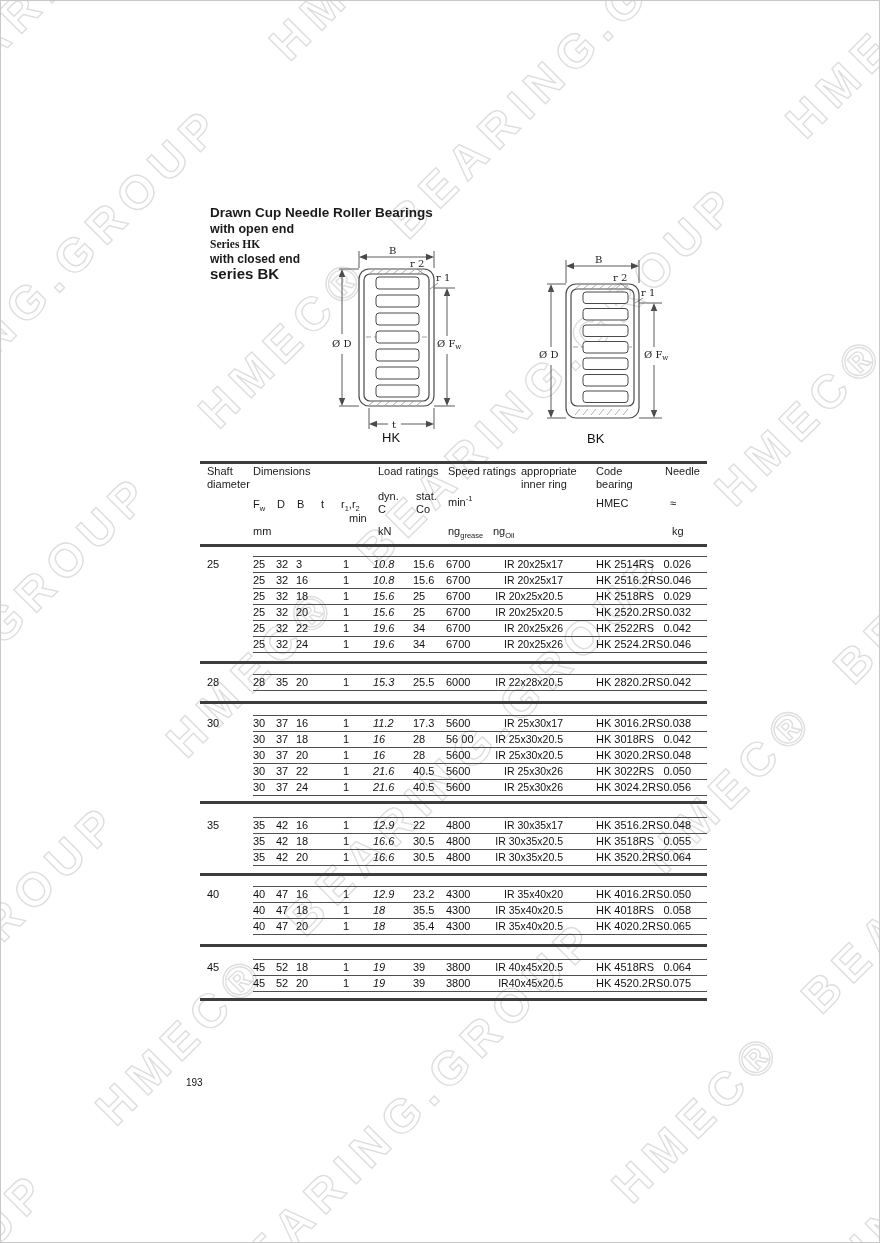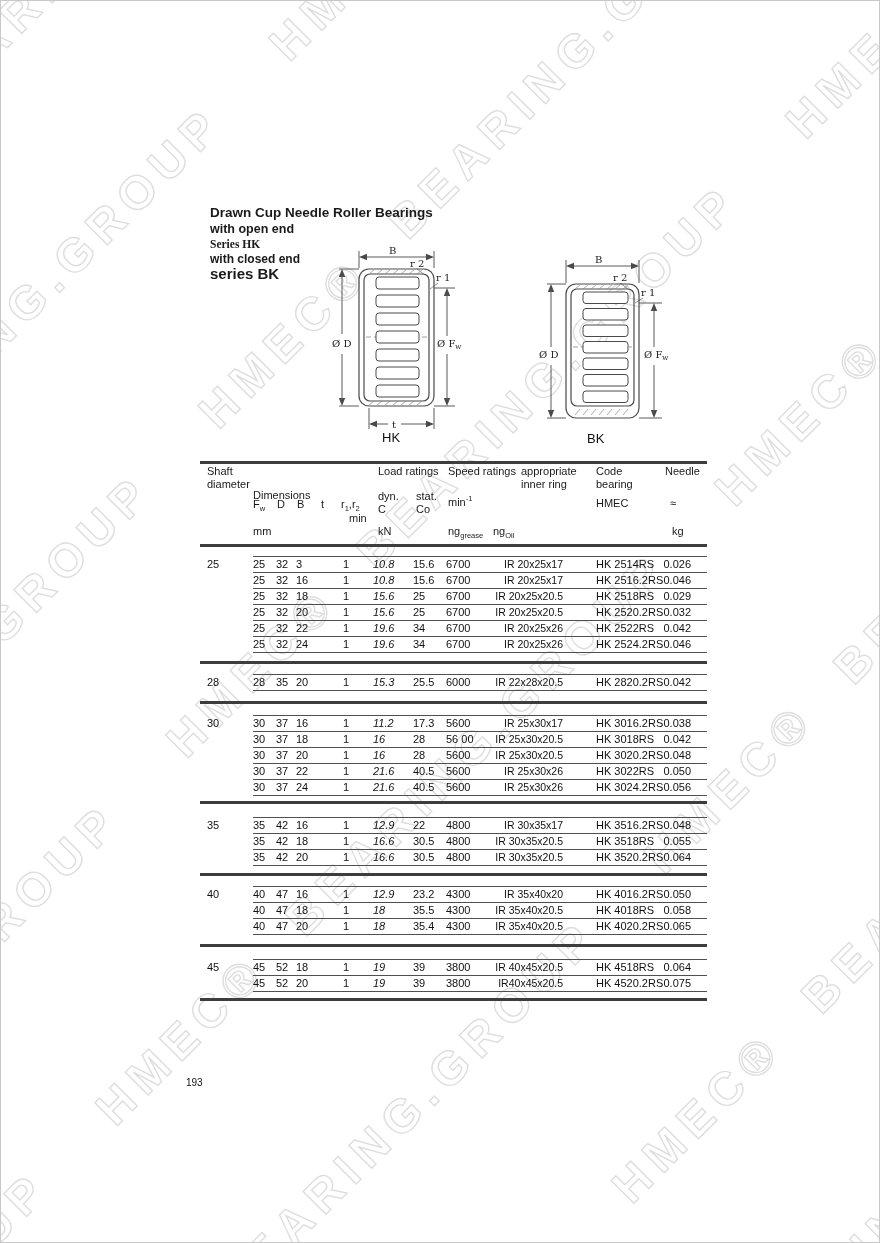--- a/index.html
+++ b/index.html
@@ -180,21 +180,21 @@
       <line class="dl" x1="117" y1="58" x2="117" y2="96"></line>
       <line class="dl" x1="117" y1="114" x2="117" y2="161"></line>
       <text class="dt" x="107" y="107"><tspan>Ø F</tspan><tspan class="dts" dy="2">w</tspan></text>
 
       <text class="figlabel" x="50" y="192">BK</text>
     </svg>
 
     <div class="rule h2" style="top:460px"></div>
     <div class="hd" style="left:206px;top:464px;width:50px">Shaft
 diameter</div>
-    <div class="hd" style="left:252px;top:488px">Dimensions</div>
+    <div class="hd" style="left:252px;top:464px">Dimensions</div>
     <div class="hd" style="left:377px;top:464px">Load ratings</div>
     <div class="hd" style="left:447px;top:464px">Speed ratings</div>
     <div class="hd" style="left:520px;top:464px;width:70px">appropriate
 inner ring</div>
     <div class="hd" style="left:595px;top:464px;width:55px">Code
 bearing</div>
     <div class="hd" style="left:664px;top:464px">Needle</div>
 
     <div class="hd" style="left:252px;top:497px"><span>F</span><sub>w</sub></div>
     <div class="hd" style="left:276px;top:497px">D</div>

